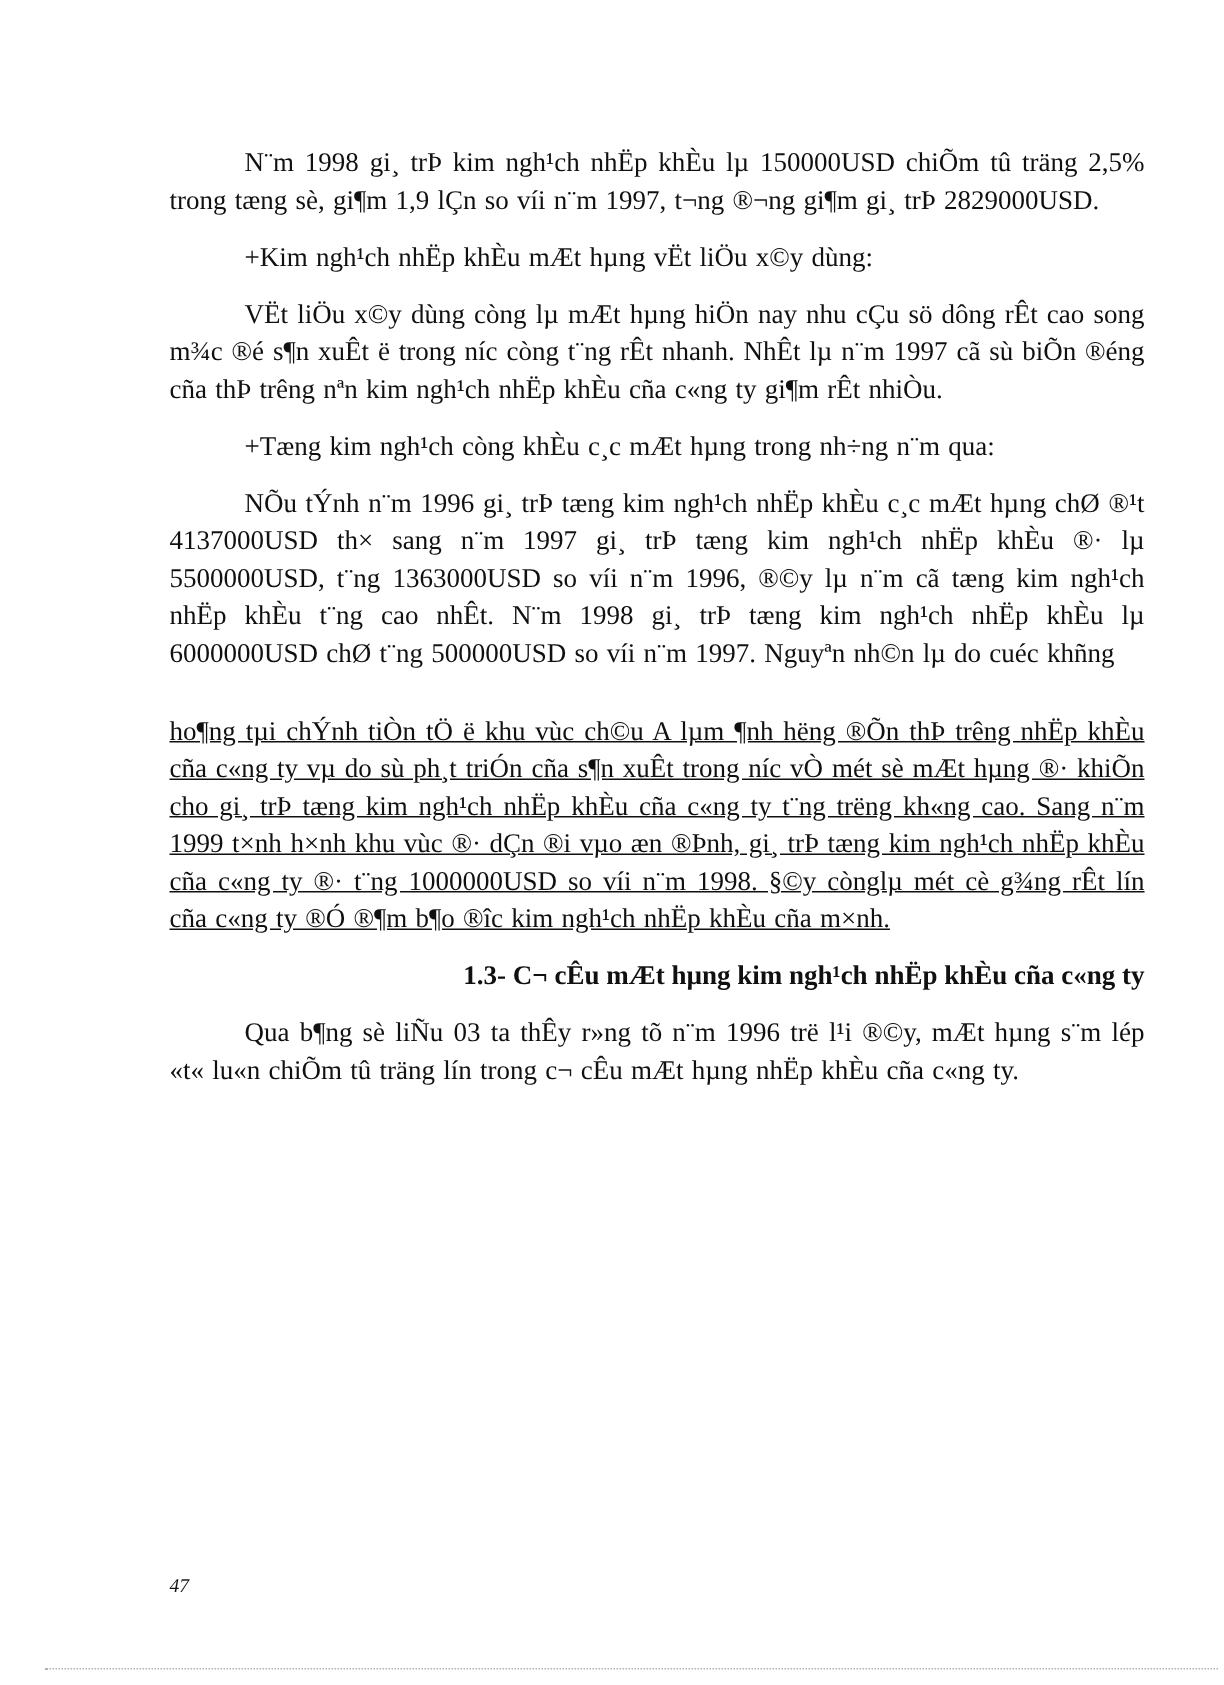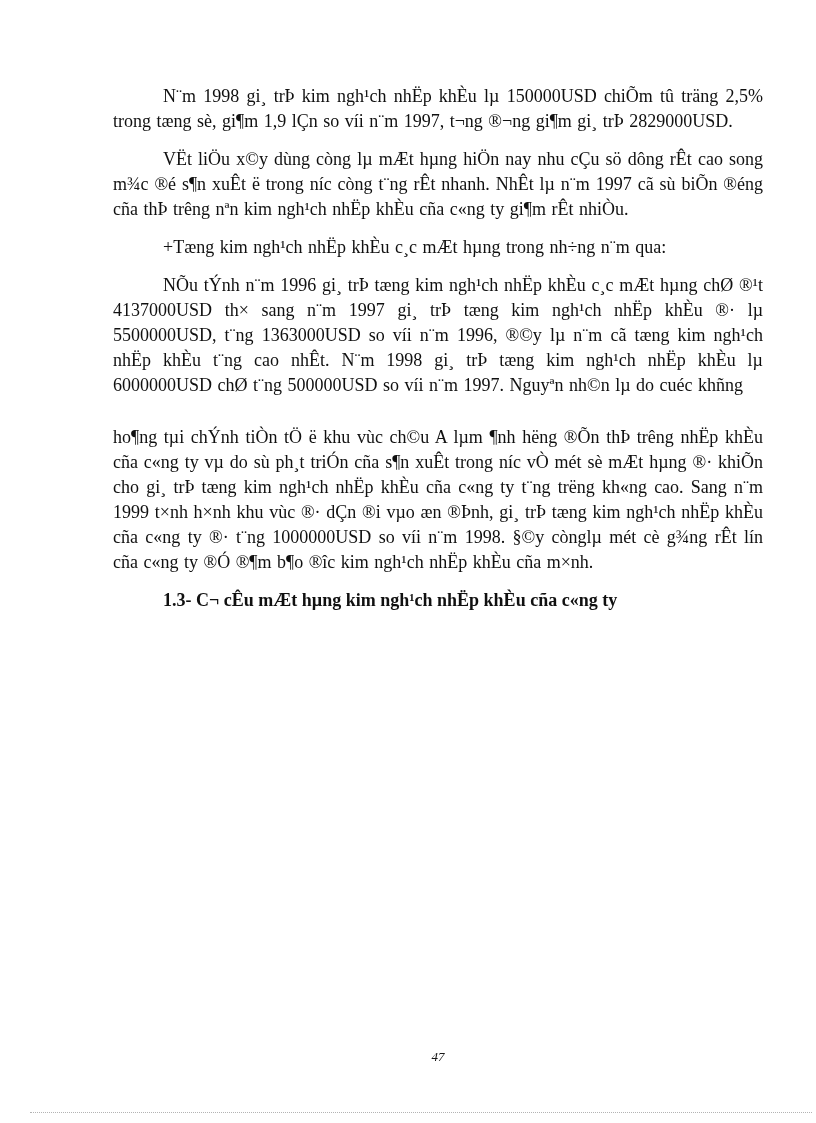--- a/index.html
+++ b/index.html
@@ -17,61 +17,65 @@
     position: absolute;
     left: 113px;
     top: 84px;
     width: 650px;
   }
   p.body {
     font-size: 18px;
     line-height: 25px;
     text-align: justify;
     text-indent: 50px;
-    margin: 0 0 13px 0;
+    margin: 12px 0 13px 0;
     word-spacing: 1px;
   }
   p.continuation {
     text-indent: 0;
     margin-top: 27px;
+    text-decoration: underline;
   }
   p.heading {
     font-size: 18px;
     line-height: 25px;
     font-weight: bold;
     text-indent: 50px;
     margin: 0 0 13px 0;
+    text-align: right;
   }
   .page-number {
     position: absolute;
     top: 1049px;
     left: 113px;
     width: 650px;
-    text-align: center;
+    text-align: left;
     font-size: 13px;
     line-height: 16px;
     font-style: italic;
     color: #161616;
   }
   .bottom-rule {
     position: absolute;
     top: 1112px;
     left: 30px;
     right: 4px;
     height: 0;
     border-top: 1px dotted #b3b3b3;
   }
 </style>
 </head>
 <body>
 
 <div class="page">
   <div class="content">
     <p class="body">N¨m 1998 gi¸ trÞ kim ngh¹ch nhËp khÈu lµ 150000USD  chiÕm tû träng 2,5% trong tæng sè, gi¶m 1,9 lÇn so víi n¨m 1997, t¬ng  ®¬ng  gi¶m gi¸ trÞ 2829000USD.</p>
+    <p class="body">+Kim ngh¹ch nhËp khÈu mÆt hµng vËt liÖu x©y dùng:</p>
     <p class="body">VËt liÖu x©y dùng còng lµ mÆt hµng hiÖn nay nhu cÇu sö dông rÊt cao song m¾c ®é s¶n xuÊt ë trong níc  còng t¨ng rÊt nhanh. NhÊt lµ n¨m 1997  cã sù biÕn ®éng cña thÞ trêng  nªn kim ngh¹ch nhËp khÈu cña c«ng ty gi¶m rÊt nhiÒu.</p>
-    <p class="body">+Tæng kim ngh¹ch nhËp khÈu c¸c mÆt hµng trong nh÷ng n¨m qua:</p>
+    <p class="body">+Tæng kim ngh¹ch còng khÈu c¸c mÆt hµng trong nh÷ng n¨m qua:</p>
     <p class="body">NÕu tÝnh n¨m 1996 gi¸ trÞ tæng kim ngh¹ch nhËp khÈu c¸c mÆt hµng chØ ®¹t 4137000USD  th× sang n¨m 1997 gi¸ trÞ tæng kim ngh¹ch nhËp khÈu ®· lµ 5500000USD, t¨ng 1363000USD  so víi n¨m 1996, ®©y lµ n¨m cã tæng kim ngh¹ch nhËp khÈu t¨ng cao nhÊt. N¨m 1998 gi¸ trÞ tæng kim ngh¹ch nhËp khÈu lµ 6000000USD  chØ t¨ng 500000USD  so víi n¨m 1997. Nguyªn nh©n lµ do cuéc khñng</p>
     <p class="body continuation">ho¶ng tµi chÝnh tiÒn tÖ ë khu vùc ch©u A lµm ¶nh hëng  ®Õn thÞ trêng  nhËp khÈu cña c«ng ty vµ do sù ph¸t triÓn cña s¶n xuÊt trong níc  vÒ mét sè mÆt hµng ®· khiÕn cho gi¸ trÞ tæng kim ngh¹ch nhËp khÈu cña c«ng ty t¨ng trëng  kh«ng cao. Sang n¨m 1999 t×nh h×nh khu vùc ®· dÇn ®i vµo æn ®Þnh, gi¸ trÞ tæng kim ngh¹ch nhËp khÈu cña c«ng ty ®· t¨ng 1000000USD  so víi n¨m 1998. §©y cònglµ mét cè g¾ng rÊt lín cña c«ng ty ®Ó ®¶m b¶o ®îc  kim ngh¹ch nhËp khÈu cña m×nh.</p>
     <p class="heading">1.3- C¬ cÊu mÆt hµng kim ngh¹ch nhËp khÈu cña c«ng ty</p>
+    <p class="body">Qua b¶ng sè liÑu 03 ta thÊy r»ng tõ n¨m 1996 trë l¹i ®©y, mÆt hµng s¨m lép «t« lu«n chiÕm tû träng lín trong c¬ cÊu mÆt hµng nhËp khÈu cña c«ng ty.</p>
   </div>
   <div class="page-number">47</div>
   <div class="bottom-rule"></div>
 </div>
 
 </body></html>

